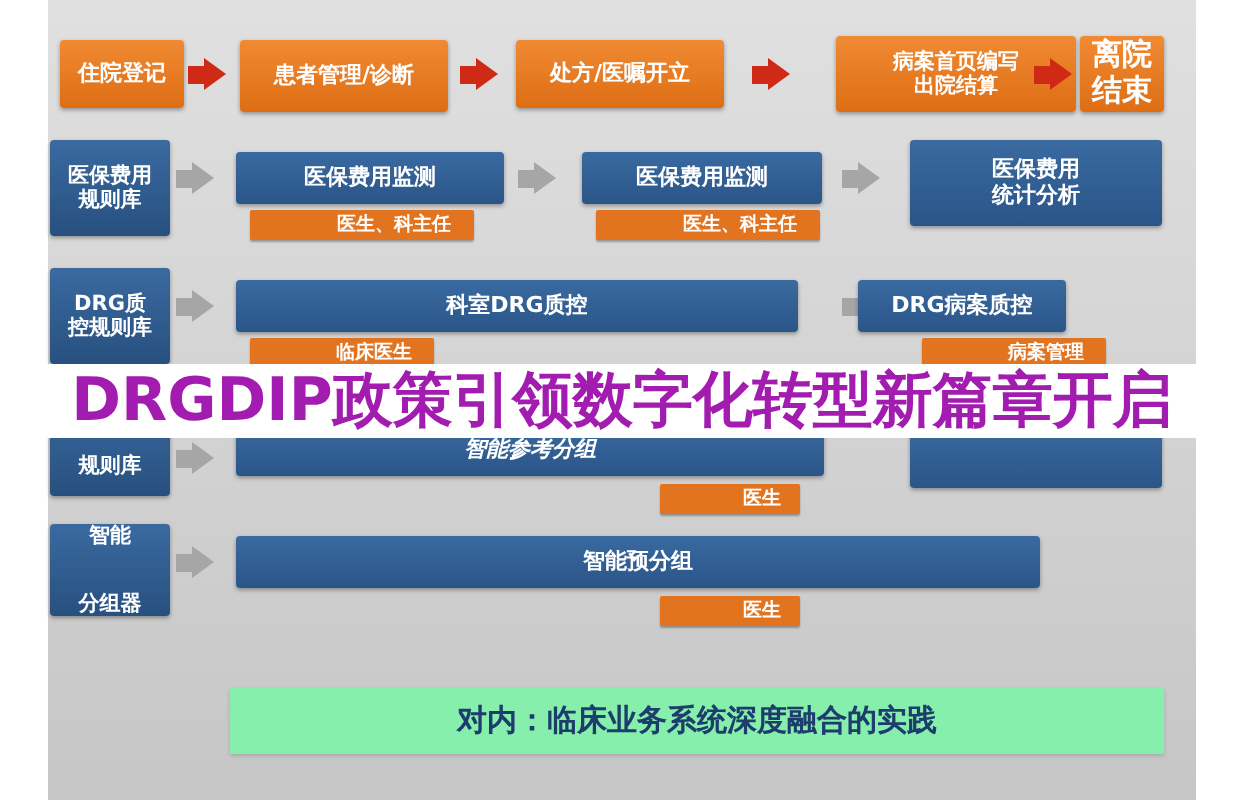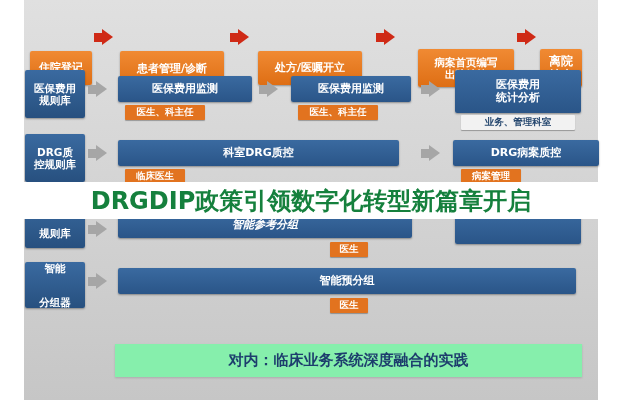--- a/index.html
+++ b/index.html
@@ -12,43 +12,44 @@
   .panel{
     position:absolute;left:24px;right:24px;top:0;bottom:0;
     background:linear-gradient(180deg,#e0e0e0 0%,#d2d2d2 55%,#c6c6c6 100%);
   }
   .box{
     position:absolute;display:flex;flex-direction:column;
     align-items:center;justify-content:center;
     color:#ffffff;font-weight:bold;text-align:center;line-height:1.18;
     border-radius:2px;box-shadow:0 1px 2px rgba(0,0,0,.35);
   }
-  .obox{background:linear-gradient(180deg,#f08a33 0%,#de6e14 100%);font-size:11px;margin-top:31px;}
+  .obox{background:linear-gradient(180deg,#f08a33 0%,#de6e14 100%);font-size:11px;}
   .bbox{background:linear-gradient(180deg,#3a6aa0 0%,#2a5588 100%);font-size:11px;}
   .sbox{background:linear-gradient(180deg,#3a6aa0 0%,#27507f 100%);font-size:10.5px;}
   .tag{
     position:absolute;display:flex;align-items:center;justify-content:center;
     font-size:9.5px;font-weight:bold;border-radius:1px;
     box-shadow:0 1px 1px rgba(0,0,0,.3);
+    padding-left:32px;
   }
   .tag-orange{background:#e2731f;color:#ffffff;}
   .tag-white{background:#f2f2f2;color:#24466e;}
   .arrow{position:absolute;display:flex;align-items:center;}
   .arrow .stem{width:8px;height:9px;}
   .arrow .head{width:0;height:0;border-top:8px solid transparent;border-bottom:8px solid transparent;border-left:11px solid;}
   .arrow.red .stem{background:#cf2a16;}
   .arrow.red .head{border-left-color:#cf2a16;}
   .arrow.gray .stem{background:#a6a6a6;}
   .arrow.gray .head{border-left-color:#a6a6a6;}
   .banner{
     position:absolute;left:0;top:182px;width:622px;height:37px;z-index:10;
     background:#ffffff;display:flex;align-items:center;justify-content:center;
   }
   .banner span{
-    font-size:24px;font-weight:bold;color:#15803d;letter-spacing:0px;white-space:nowrap;
+    font-size:30px;font-weight:bold;color:#a21caf;letter-spacing:0px;white-space:nowrap;
   }
   .footer{
     position:absolute;left:115px;top:344px;width:467px;height:33px;
     background:#86efac;display:flex;align-items:center;justify-content:center;
     font-size:15px;font-weight:bold;color:#1d3e6d;
     box-shadow:0 1px 2px rgba(0,0,0,.15);
   }
   .bottom-align{justify-content:flex-end;padding-bottom:9px;box-sizing:border-box;}
 </style>
 </head>
@@ -71,31 +72,31 @@
     <span class="head"></span>
   </div>
 
   <div class="box obox" style="left:258px;top:20px;width:104px;height:34px;">处方/医嘱开立</div>
 
   <div class="arrow red" style="left:376px;top:29px;">
     <span class="stem"></span>
     <span class="head"></span>
   </div>
 
-  <div class="box obox" style="left:418px;top:18px;width:96px;height:38px;font-size:10.5px;">
+  <div class="box obox" style="left:418px;top:18px;width:120px;height:38px;font-size:10.5px;">
     <span>病案首页编写</span>
     <span>出院结算</span>
   </div>
 
   <div class="arrow red" style="left:517px;top:29px;">
     <span class="stem"></span>
     <span class="head"></span>
   </div>
 
-  <div class="box obox" style="left:540px;top:18px;width:42px;height:38px;font-size:12px;">
+  <div class="box obox" style="left:540px;top:18px;width:42px;height:38px;font-size:15px;">
     <span>离院</span>
     <span>结束</span>
   </div>
 
   <div class="box sbox" style="left:25px;top:70px;width:60px;height:48px;">
     <span>医保费用</span>
     <span>规则库</span>
   </div>
 
   <div class="arrow gray" style="left:88px;top:81px;">
@@ -116,41 +117,40 @@
 
   <div class="arrow gray" style="left:421px;top:81px;">
     <span class="stem"></span>
     <span class="head"></span>
   </div>
 
   <div class="box bbox" style="left:455px;top:70px;width:126px;height:43px;">
     <span>医保费用</span>
     <span>统计分析</span>
   </div>
-  <div class="tag tag-white" style="left:461px;top:115px;width:114px;height:15px;">业务、管理科室</div>
 
   <div class="box sbox" style="left:25px;top:134px;width:60px;height:48px;">
     <span>DRG质</span>
     <span>控规则库</span>
   </div>
 
   <div class="arrow gray" style="left:88px;top:145px;">
     <span class="stem"></span>
     <span class="head"></span>
   </div>
 
   <div class="box bbox" style="left:118px;top:140px;width:281px;height:26px;">科室DRG质控</div>
   <div class="tag tag-orange" style="left:125px;top:169px;width:60px;height:15px;">临床医生</div>
 
   <div class="arrow gray" style="left:421px;top:145px;">
     <span class="stem"></span>
     <span class="head"></span>
   </div>
 
-  <div class="box bbox" style="left:453px;top:140px;width:146px;height:26px;">DRG病案质控</div>
+  <div class="box bbox" style="left:429px;top:140px;width:104px;height:26px;">DRG病案质控</div>
   <div class="tag tag-orange" style="left:461px;top:169px;width:60px;height:15px;">病案管理</div>
 
   <div class="box sbox bottom-align" style="left:25px;top:198px;width:60px;height:50px;">
     <span>规则库</span>
   </div>
 
   <div class="arrow gray" style="left:88px;top:221px;">
     <span class="stem"></span>
     <span class="head"></span>
   </div>
@@ -163,21 +163,21 @@
   <div class="box sbox" style="left:25px;top:262px;width:60px;height:46px;gap:22px;">
     <span>智能</span>
     <span>分组器</span>
   </div>
 
   <div class="arrow gray" style="left:88px;top:273px;">
     <span class="stem"></span>
     <span class="head"></span>
   </div>
 
-  <div class="box bbox" style="left:118px;top:268px;width:458px;height:26px;">智能预分组</div>
+  <div class="box bbox" style="left:118px;top:268px;width:402px;height:26px;">智能预分组</div>
   <div class="tag tag-orange" style="left:330px;top:298px;width:38px;height:15px;">医生</div>
 
   <div class="banner">
     <span>DRGDIP政策引领数字化转型新篇章开启</span>
   </div>
 
   <div class="footer">对内：临床业务系统深度融合的实践</div>
 </div>
 
 </body></html>

